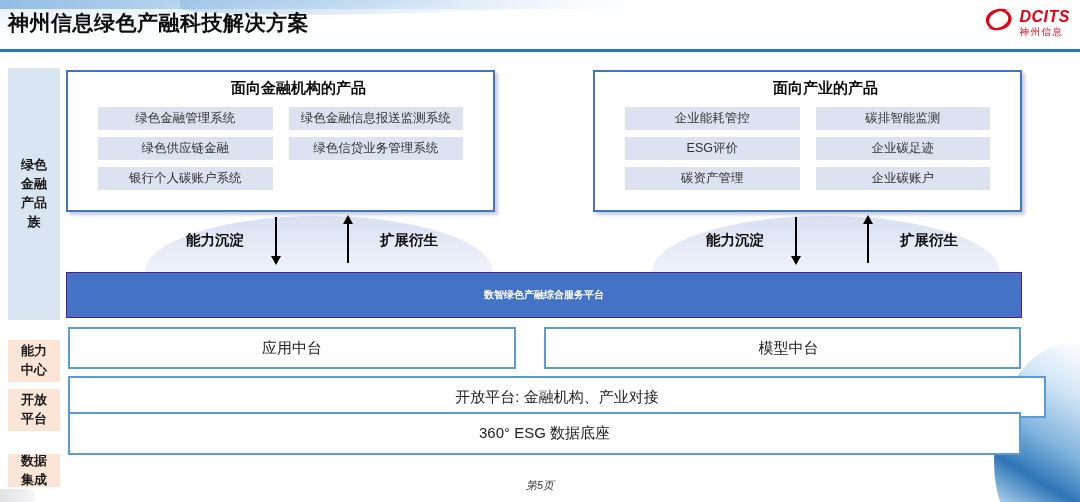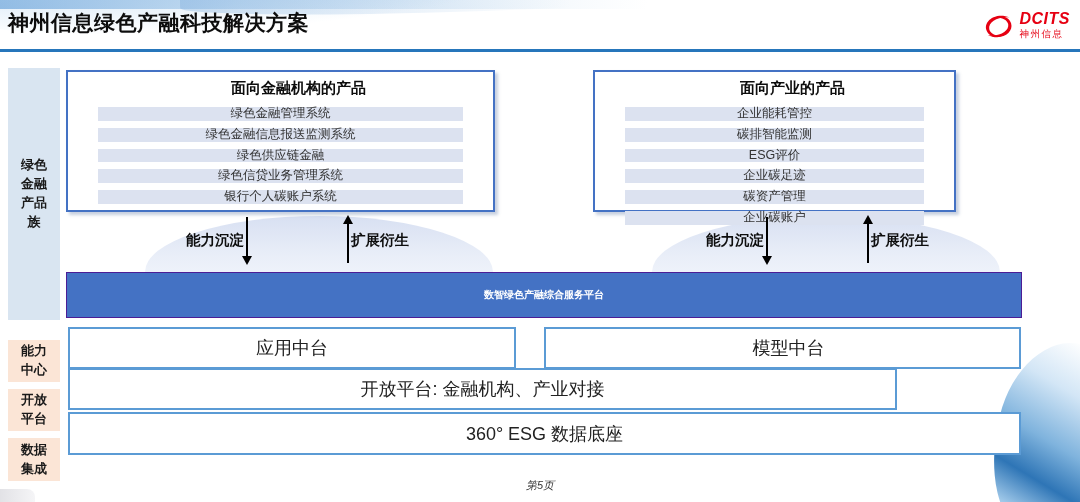--- a/index.html
+++ b/index.html
@@ -12,76 +12,76 @@
       background:linear-gradient(90deg,#8db8e2 0%,#cfe2f3 22%,#eef5fb 45%,#ffffff 60%);}
   .top-swoosh .streak{position:absolute;left:-40px;top:-30px;width:640px;height:64px;
       border-radius:0 0 100% 30%;
       background:radial-gradient(ellipse at 12% -60%,rgba(60,120,190,.55),rgba(160,200,235,.35) 45%,rgba(255,255,255,0) 72%);}
   .top-swoosh .streak2{position:absolute;left:180px;top:-14px;width:560px;height:26px;
       border-radius:0 0 100% 60%;
       background:linear-gradient(93deg,rgba(120,170,220,.35),rgba(255,255,255,0) 70%);transform:rotate(-1.2deg);}
   .slide-title{position:absolute;left:8px;top:9px;font-size:21px;font-weight:bold;color:#0d0d0d;letter-spacing:.5px;z-index:3;}
   .header-rule{position:absolute;left:0;top:49px;width:1080px;height:3px;background:#2676bb;z-index:3;}
 
-  .logo{position:absolute;right:10px;top:11px;display:flex;align-items:flex-start;gap:4px;z-index:3;}
+  .logo{position:absolute;right:10px;top:4px;display:flex;align-items:flex-end;gap:4px;z-index:3;}
   .logo svg{width:36px;height:32px;display:block;}
   .logo-text{display:flex;flex-direction:column;line-height:1;}
   .logo-brand{font-size:16px;font-weight:bold;font-style:italic;color:#e60012;letter-spacing:.5px;}
   .logo-brand-cn{font-size:9.5px;color:#e60012;letter-spacing:1.5px;margin-top:2px;}
 
   
   .rail{position:absolute;left:8px;width:52px;display:flex;align-items:center;justify-content:center;
         text-align:center;font-weight:bold;font-size:13px;line-height:1.45;color:#1a1a1a;
         white-space:pre-line;z-index:2;}
   .rail-blue{background:#d9e5f1;}
   .rail-peach{background:#fbe5d6;margin-top:13px;}
   #rail-family{top:68px;height:252px;}
   #rail-capability{top:327px;height:42px;}
   #rail-open{top:376px;height:42px;}
-  #rail-data{top:425px;height:43px;}
+  #rail-data{top:441px;height:33px;}
 
   
   .product-box{position:absolute;top:70px;height:142px;background:#fff;border:2px solid #4472c4;
       box-sizing:border-box;box-shadow:3px 3px 3px rgba(130,150,185,.45);display:flex;flex-direction:column;z-index:2;}
   #box-financial{left:66px;width:429px;}
-  #box-industry{left:593px;width:363px;}
+  #box-industry{left:593px;width:429px;}
   .product-box-title{text-align:center;font-weight:bold;font-size:15px;padding-top:7px;color:#0d0d0d;padding-left:36px;}
-  .product-grid{flex:1;display:grid;grid-template-columns:1fr;gap:7px 16px;padding:9px 30px 20px 30px;}
+  .product-grid{flex:1;display:grid;grid-template-columns:1fr 1fr;gap:7px 16px;padding:9px 30px 20px 30px;}
   .product-item{background:#dce2f0;display:flex;align-items:center;justify-content:center;
       font-size:12.5px;color:#333;text-align:center;line-height:1.1;}
 
   
   .dome{position:absolute;top:216px;width:348px;height:56px;z-index:0;
       border-radius:50% 50% 0 0 / 100% 100% 0 0;
       background:linear-gradient(180deg,#d8e0f2 0%,#e9eef8 70%,#eef2fa 100%);}
   #dome-left{left:145px;}
   #dome-right{left:652px;}
-  .arrow-group{position:absolute;top:215px;height:50px;display:flex;align-items:center;gap:2px;z-index:2;}
+  .arrow-group{position:absolute;top:215px;height:50px;display:flex;align-items:center;gap:31px;z-index:2;}
   .arrow-label{font-size:14.5px;font-weight:bold;color:#0d0d0d;white-space:nowrap;}
   .arrow{position:relative;width:0;height:46px;border-left:2px solid #000;}
   .arrow.down::after{content:"";position:absolute;left:-6px;bottom:-2px;
       border-left:5px solid transparent;border-right:5px solid transparent;border-top:9px solid #000;}
   .arrow.up::before{content:"";position:absolute;left:-6px;top:-2px;
       border-left:5px solid transparent;border-right:5px solid transparent;border-bottom:9px solid #000;}
   #arrows-left-down{left:186px;}
   #arrows-left-up{left:347px;}
   #arrows-right-down{left:706px;}
   #arrows-right-up{left:867px;}
 
   
   .platform-bar{position:absolute;left:66px;top:272px;width:956px;height:46px;background:#4472c4;
       border:1px solid #4c1d95;box-sizing:border-box;display:flex;align-items:center;justify-content:center;
       color:#fff;font-weight:bold;font-size:10px;z-index:2;}
 
   
   .outline-box{position:absolute;background:#fff;border:2px solid #5b9bd5;box-sizing:border-box;
-      display:flex;align-items:center;justify-content:center;font-size:18px;color:#222;z-index:2;}
+      display:flex;align-items:center;justify-content:center;font-size:15px;color:#222;z-index:2;}
   #box-app{left:68px;top:327px;width:448px;height:42px;}
   #box-model{left:544px;top:327px;width:477px;height:42px;padding-left:12px;}
-  #box-open{left:68px;top:368px;width:829px;height:42px;}
+  #box-open{left:68px;top:376px;width:978px;height:42px;}
   #box-data{left:68px;top:412px;width:953px;height:43px;}
 
   
   .page-num{position:absolute;left:0;right:0;top:478px;text-align:center;font-size:11px;
       font-style:italic;color:#333;z-index:2;}
   .swoosh-br{position:absolute;right:-28px;bottom:-34px;width:112px;height:196px;transform:rotate(14deg);
       border-radius:55% 45% 50% 50% / 45% 55% 45% 55%;z-index:1;
       background:linear-gradient(197deg,#ffffff 6%,#d3e6f6 28%,#7fb3dd 52%,#2e75b6 70%,#9ec7e8 86%,#ffffff 100%);}
   .corner-bl{position:absolute;left:0;bottom:0;width:35px;height:13px;border-radius:0 8px 0 0;
       background:linear-gradient(90deg,#e2e2e6,#f5f5f7);z-index:1;}

